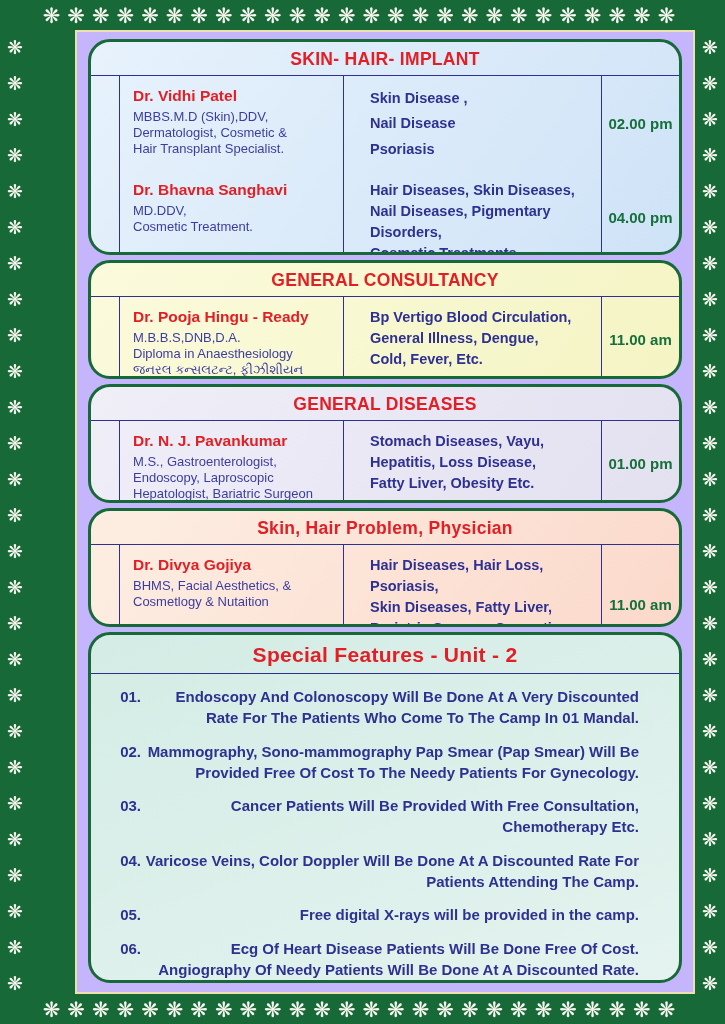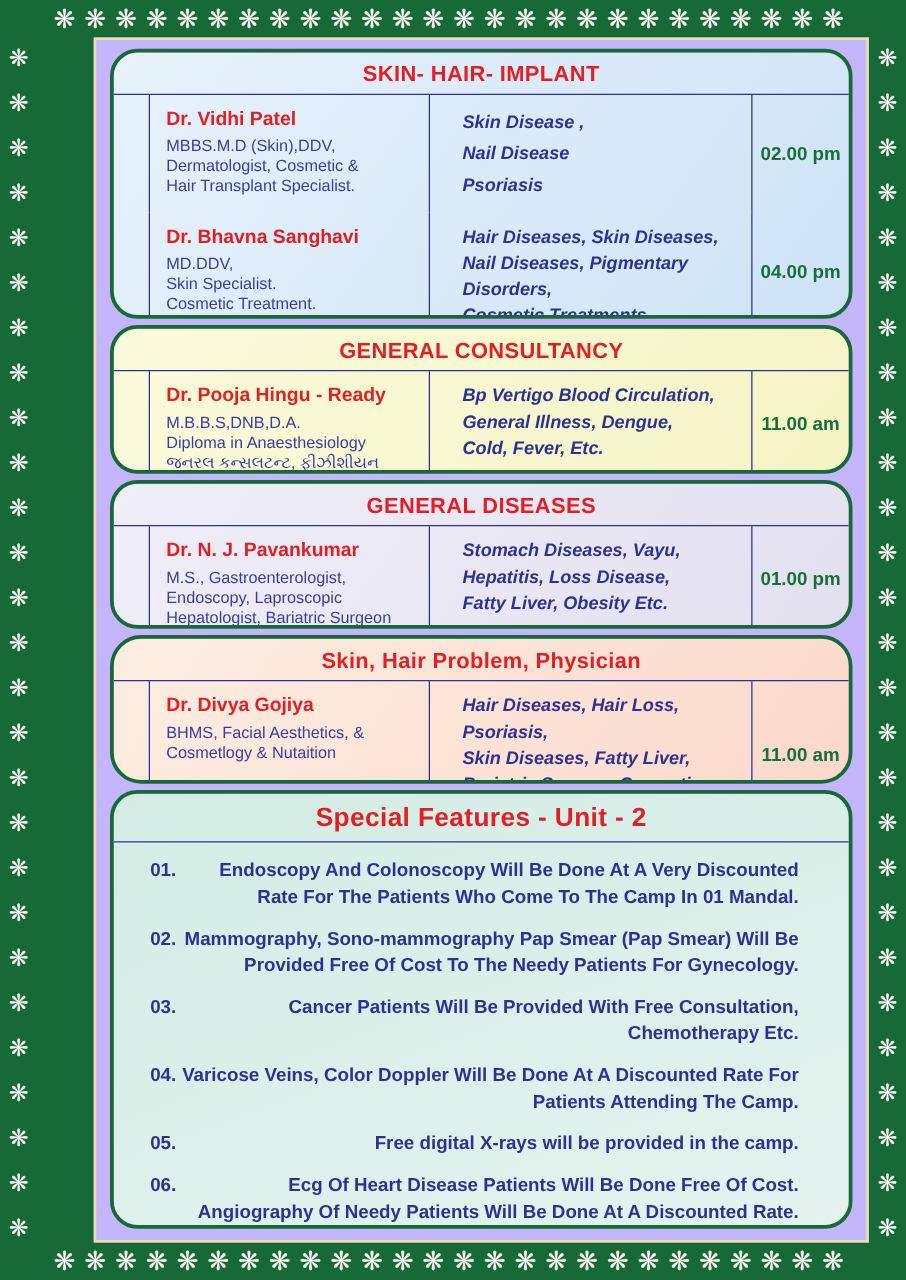--- a/index.html
+++ b/index.html
@@ -25,34 +25,34 @@
     display:flex;flex-direction:column;gap:5px;padding:7px 11px 9px 11px;margin-left:45px;
   }
   
   .card{
     border:3px solid #186938;border-radius:22px;box-sizing:border-box;
     overflow:hidden;display:flex;flex-direction:column;
   }
   .bg1{background:linear-gradient(125deg,#e7f2fc 0%,#cfe3f7 100%);flex:0 0 216px;}
   .bg2{background:linear-gradient(125deg,#fbfbdd 0%,#f4f4c4 100%);flex:0 0 119px;}
   .bg3{background:linear-gradient(125deg,#f0eff8 0%,#e3e0f0 100%);flex:0 0 119px;}
-  .bg4{background:linear-gradient(125deg,#fdeee2 0%,#fbd9cb 100%);flex:0 0 119px;border-radius:25px;}
+  .bg4{background:linear-gradient(125deg,#fdeee2 0%,#fbd9cb 100%);flex:0 0 119px;}
   .bg5{background:linear-gradient(160deg,#d4ece5 0%,#e4f3ef 100%);flex:1 1 auto;}
   .card-title{
     text-align:center;font-weight:bold;color:#e31e24;font-size:17.5px;
     padding:7px 0 5px 0;letter-spacing:.3px;
   }
   .card-title.big{font-size:21px;padding:8px 0 6px 0;}
   
   .grid{flex:1;display:flex;flex-direction:column;border-top:1.5px solid #2e3192;}
   .row{flex:1;display:flex;min-height:0;}
   .cell{box-sizing:border-box;}
   .gutter{width:29px;border-right:1.5px solid #2e3192;}
   .doctor{width:224px;border-right:1.5px solid #2e3192;padding:11px 6px 4px 13px;}
-  .diseases{flex:1;border-right:1.5px solid #2e3192;padding:10px 24px 4px 26px;font-style:italic;}
+  .diseases{flex:1;border-right:1.5px solid #2e3192;padding:10px 24px 4px 26px;}
   .time{width:77px;display:flex;align-items:center;justify-content:center;}
   .doc-name{color:#e31e24;font-weight:bold;font-size:15.5px;margin-bottom:4px;}
   .doc-cred{color:#3d3da0;font-size:13px;line-height:1.22;}
   .disease-line{color:#2e3192;font-weight:bold;font-size:14.5px;line-height:1.45;}
   .spread .disease-line{line-height:1.75;}
   .time-label{color:#15703a;font-weight:bold;font-size:15px;white-space:nowrap;}
   
   .features{flex:1;display:flex;flex-direction:column;border-top:1.5px solid #2e3192;
     padding:12px 14px 8px 16px;}
   .feature-item{display:flex;margin-bottom:12px;color:#2e3192;font-weight:bold;
@@ -90,21 +90,20 @@
           </div>
           <div class="cell time">
             <span class="time-label">02.00 pm</span>
           </div>
         </div>
         <div class="row">
           <div class="cell gutter"></div>
           <div class="cell doctor">
             <div class="doc-name">Dr. Bhavna Sanghavi</div>
             <div class="doc-cred">MD.DDV,</div>
-            <div class="doc-cred">Skin Specialist.</div>
             <div class="doc-cred">Cosmetic Treatment.</div>
           </div>
           <div class="cell diseases">
             <div class="disease-line">Hair Diseases, Skin Diseases,</div>
             <div class="disease-line">Nail Diseases, Pigmentary Disorders,</div>
             <div class="disease-line">Cosmetic Treatments</div>
           </div>
           <div class="cell time">
             <span class="time-label">04.00 pm</span>
           </div>

